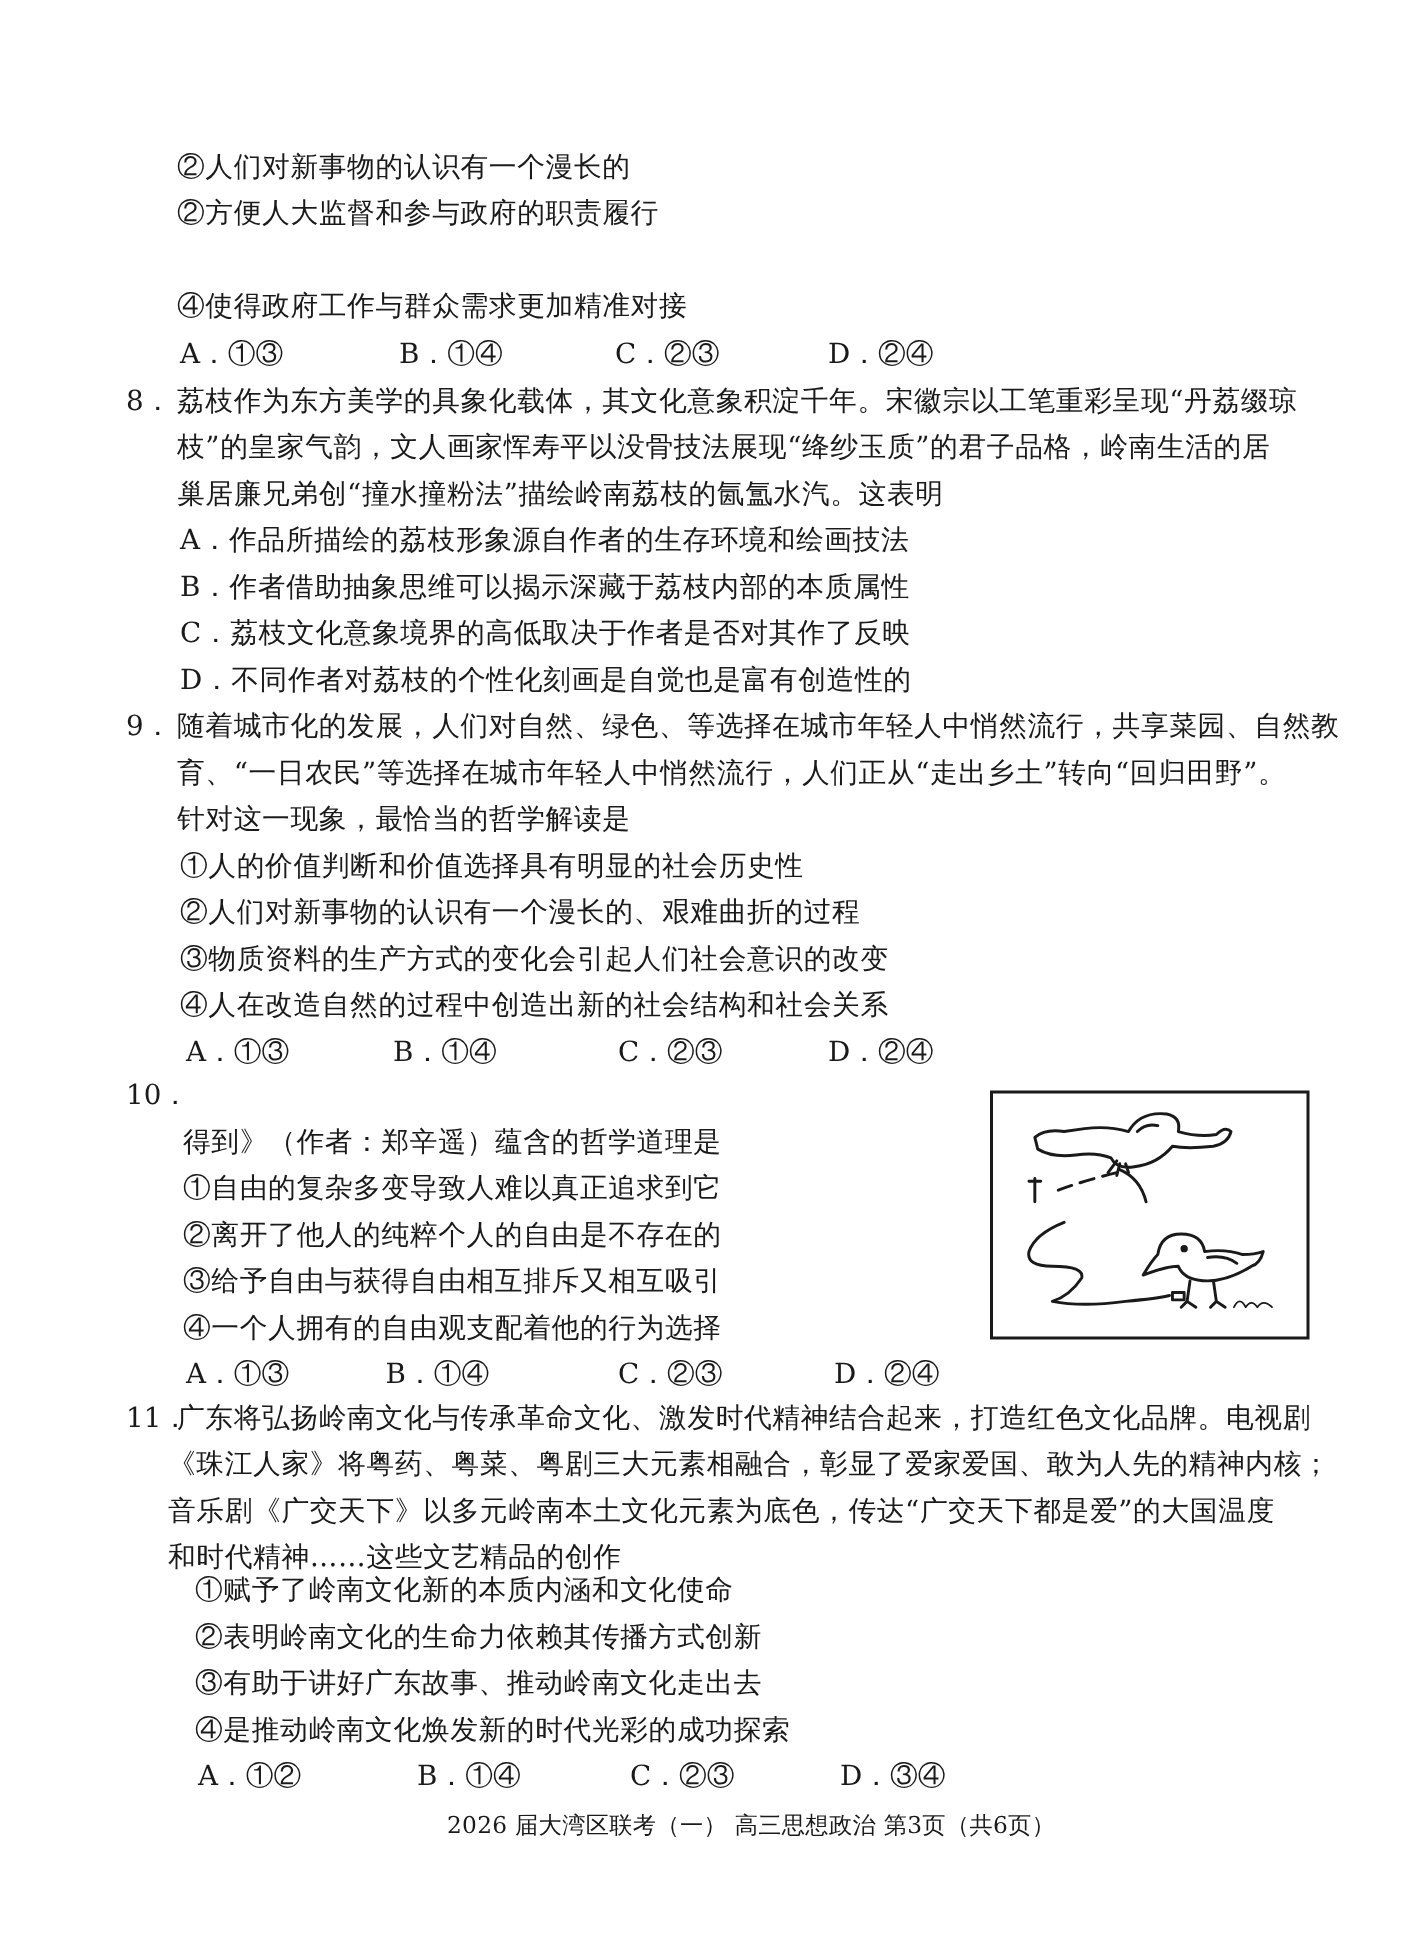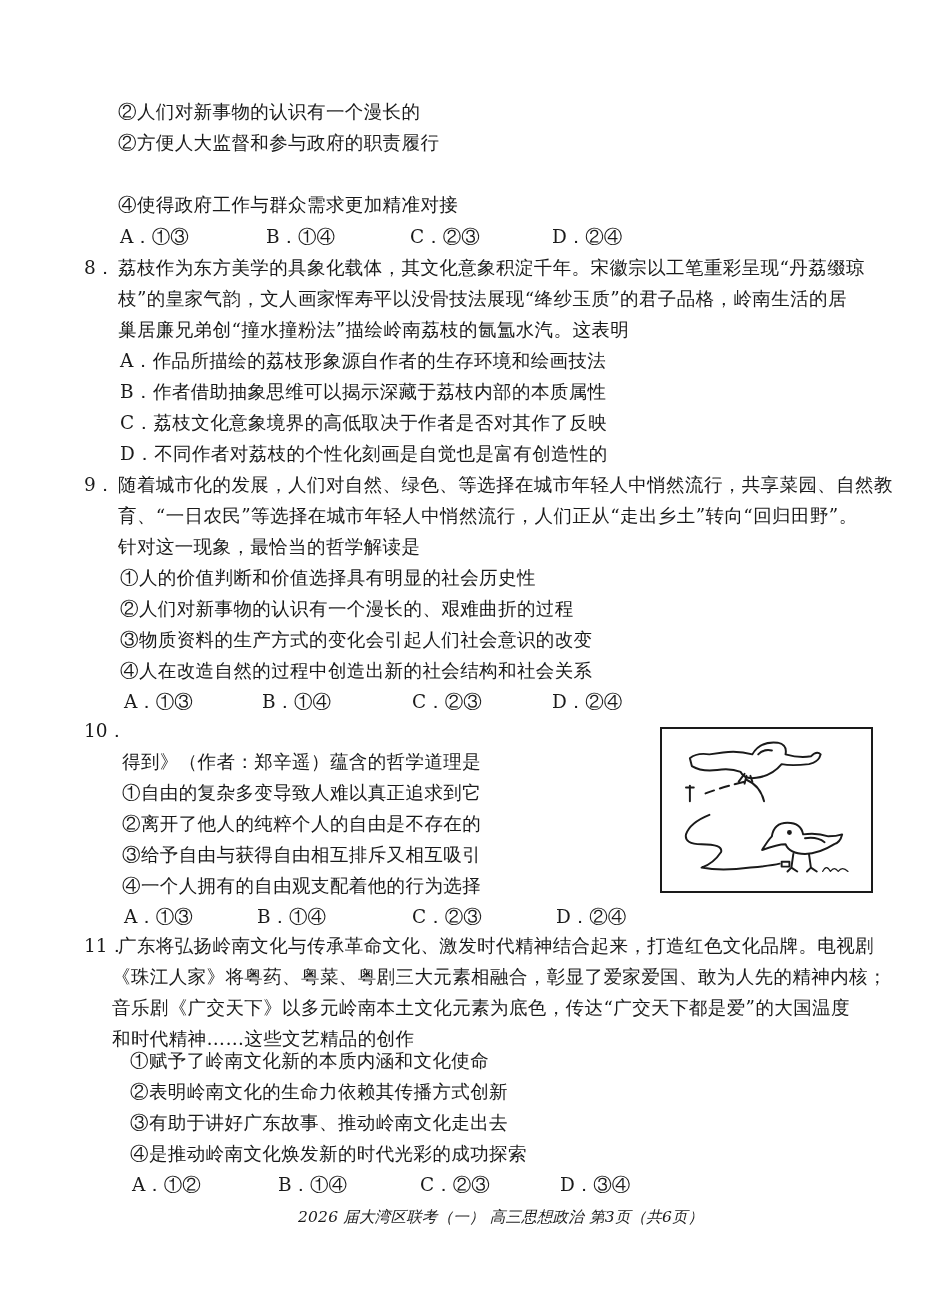--- a/index.html
+++ b/index.html
@@ -11,21 +11,21 @@
     .page { position: absolute; left: 0; top: 0; width: 950px; height: 1294px; }
     .line {
       position: absolute; white-space: nowrap;
       font-size: 18.5px; line-height: 26px; letter-spacing: 0.4px;
     }
     .qnum { position: absolute; font-size: 18.5px; line-height: 26px; }
     .opt-row { position: absolute; height: 26px; font-size: 18.5px; line-height: 26px; }
     .opt { position: absolute; white-space: nowrap; }
     .footer {
       position: absolute; left: 298px; top: 1206px; font-size: 15.5px; line-height: 22px;
-      white-space: nowrap; letter-spacing: 0.2px; font-style: italic;
+      white-space: nowrap; letter-spacing: 0.2px;
     }
     .cartoon {
       position: absolute; left: 660px; top: 727px; width: 213px; height: 166px;
       border: 2.5px solid #1a1a1a; box-sizing: border-box;
     }
     .cartoon svg { position: absolute; left: 0; top: 0; width: 100%; height: 100%; }
   </style>
 </head>
 <body>
 

